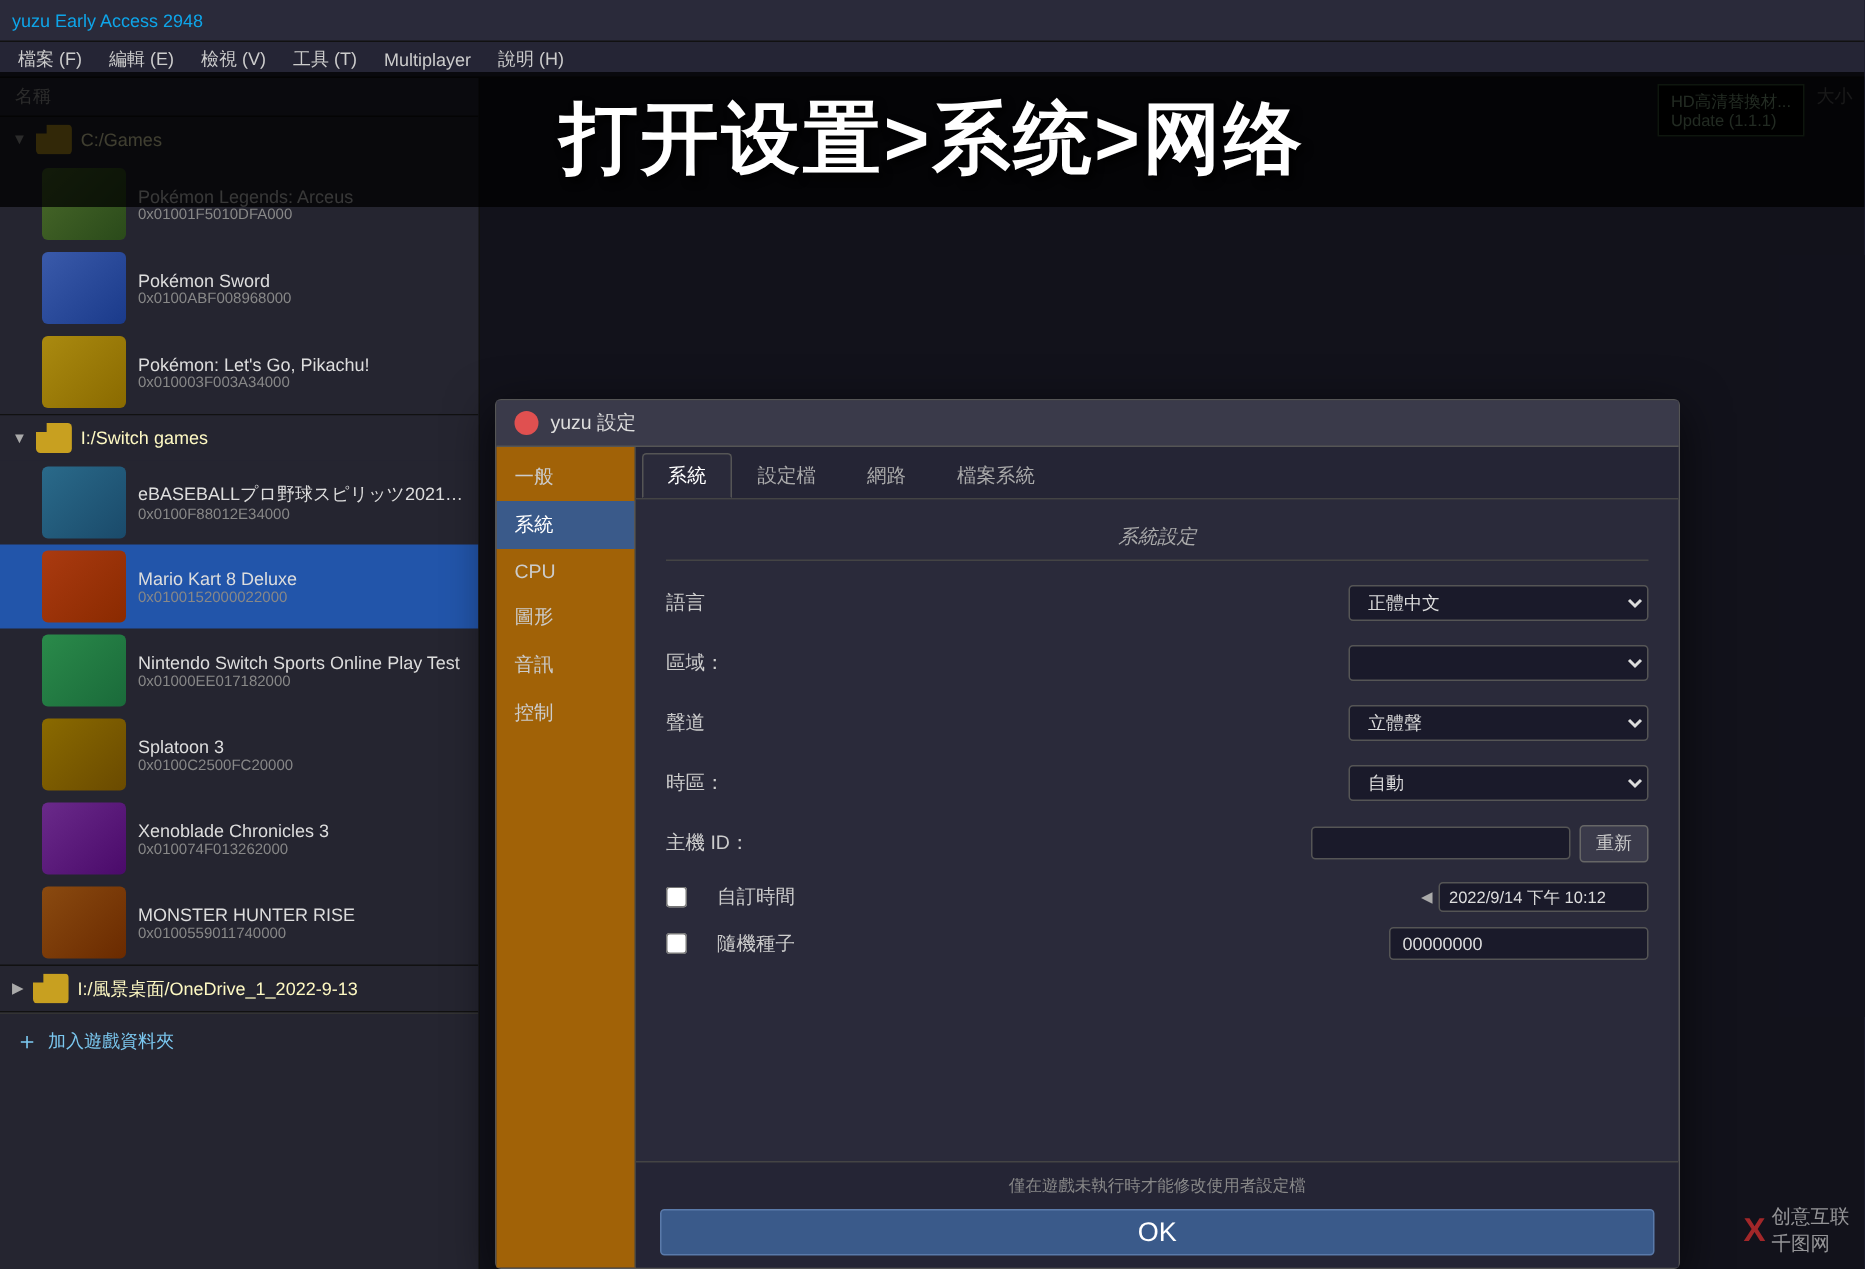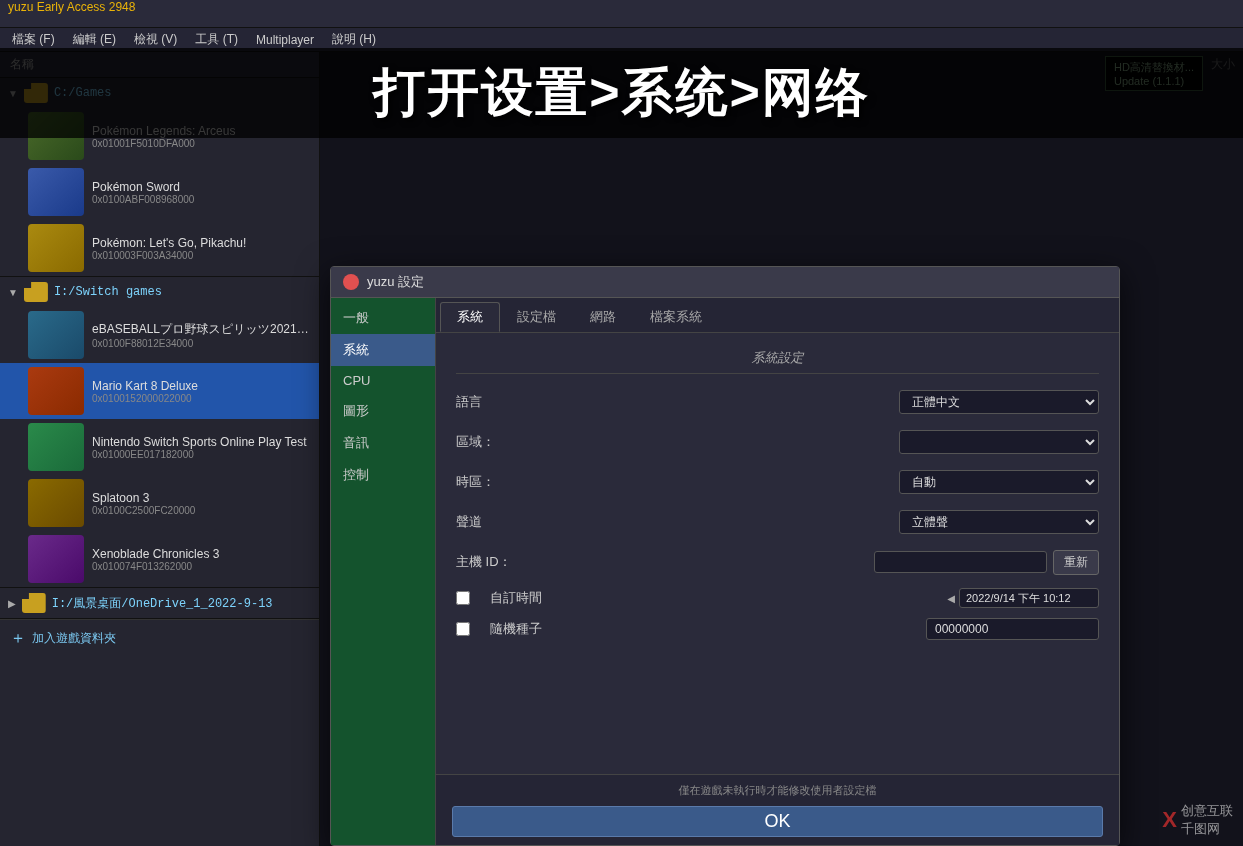--- a/index.html
+++ b/index.html
@@ -12,23 +12,23 @@
       color: #ccc;
       overflow: hidden;
       position: relative;
     }
 
     
     .title-bar {
       background: #2a2a3a;
       height: 28px;
       display: flex;
-      align-items: flex-start;
+      align-items: center;
       padding: 0 8px;
-      color: #eab308;
+      color: #0ea5e9;
       font-size: 12px;
       border-bottom: 1px solid #111;
     }
 
     
     .menu-bar {
       background: #252535;
       height: 24px;
       display: flex;
       align-items: center;
@@ -90,21 +90,21 @@
       border-bottom: 1px solid #111;
     }
     .folder-icon {
       width: 24px;
       height: 20px;
       background: #c8a020;
       border-radius: 3px 3px 3px 3px;
       position: relative;
       clip-path: polygon(0 30%, 30% 30%, 30% 0, 100% 0, 100% 100%, 0 100%);
     }
-    .folder-label { color: #7dd3fc; font-size: 12px; font-family: Liberation Mono, monospace; }
+    .folder-label { color: #fef9c3; font-size: 12px; }
 
     
     .game-list { flex: 1; overflow-y: auto; }
     .game-item {
       display: flex;
       align-items: center;
       padding: 4px 8px 4px 28px;
       cursor: pointer;
       gap: 8px;
       min-height: 56px;
@@ -219,22 +219,22 @@
       width: 16px; height: 16px;
       background: #e05050;
       border-radius: 50%;
       display: inline-block;
     }
 
     .dialog-body { display: flex; flex: 1; }
 
     
     .dialog-nav {
-      width: 105px;
-      background: #14532d;
+      width: 93px;
+      background: #a16207;
       border-right: 1px solid #444;
       padding-top: 4px;
     }
     .nav-item {
       padding: 7px 12px;
       color: #ccc;
       cursor: pointer;
       font-size: 13px;
     }
     .nav-item.active { background: #3a5a8a; color: #fff; }
@@ -512,20 +512,27 @@
         </div>
 
         <div class="game-item">
           <div class="game-thumb thumb-xenoblade"></div>
           <div class="game-info">
             <div class="game-title">Xenoblade Chronicles 3</div>
             <div class="game-id">0x010074F013262000</div>
           </div>
         </div>
 
+        <div class="game-item">
+          <div class="game-thumb thumb-mhrise"></div>
+          <div class="game-info">
+            <div class="game-title">MONSTER HUNTER RISE</div>
+            <div class="game-id">0x0100559011740000</div>
+          </div>
+        </div>
       </div>
 
       <div class="folder-section">
         <div class="folder-header">
           <span class="arrow">▶</span>
           <span class="folder-icon"></span>
           <span class="folder-label">I:/風景桌面/OneDrive_1_2022-9-13</span>
         </div>
       </div>
 
@@ -589,33 +596,33 @@
               <div class="setting-row">
                 <div class="setting-label">區域：</div>
                 <div class="setting-value">
                   <select class="setting-dropdown">
                     <option></option>
                   </select>
                 </div>
               </div>
 
               <div class="setting-row">
+                <div class="setting-label">聲道</div>
+                <div class="setting-value">
+                  <select class="setting-dropdown">
+                    <option>立體聲</option>
+                  </select>
+                </div>
+              </div>
+
+              <div class="setting-row">
                 <div class="setting-label">時區：</div>
                 <div class="setting-value">
                   <select class="setting-dropdown">
                     <option>自動</option>
-                  </select>
-                </div>
-              </div>
-
-              <div class="setting-row">
-                <div class="setting-label">聲道</div>
-                <div class="setting-value">
-                  <select class="setting-dropdown">
-                    <option>立體聲</option>
                   </select>
                 </div>
               </div>
 
               <div class="setting-row">
                 <div class="setting-label">主機 ID：</div>
                 <div class="setting-value">
                   <input class="setting-input" type="text" style="min-width: 120px;">
                   <button class="btn-refresh">重新</button>
                 </div>

